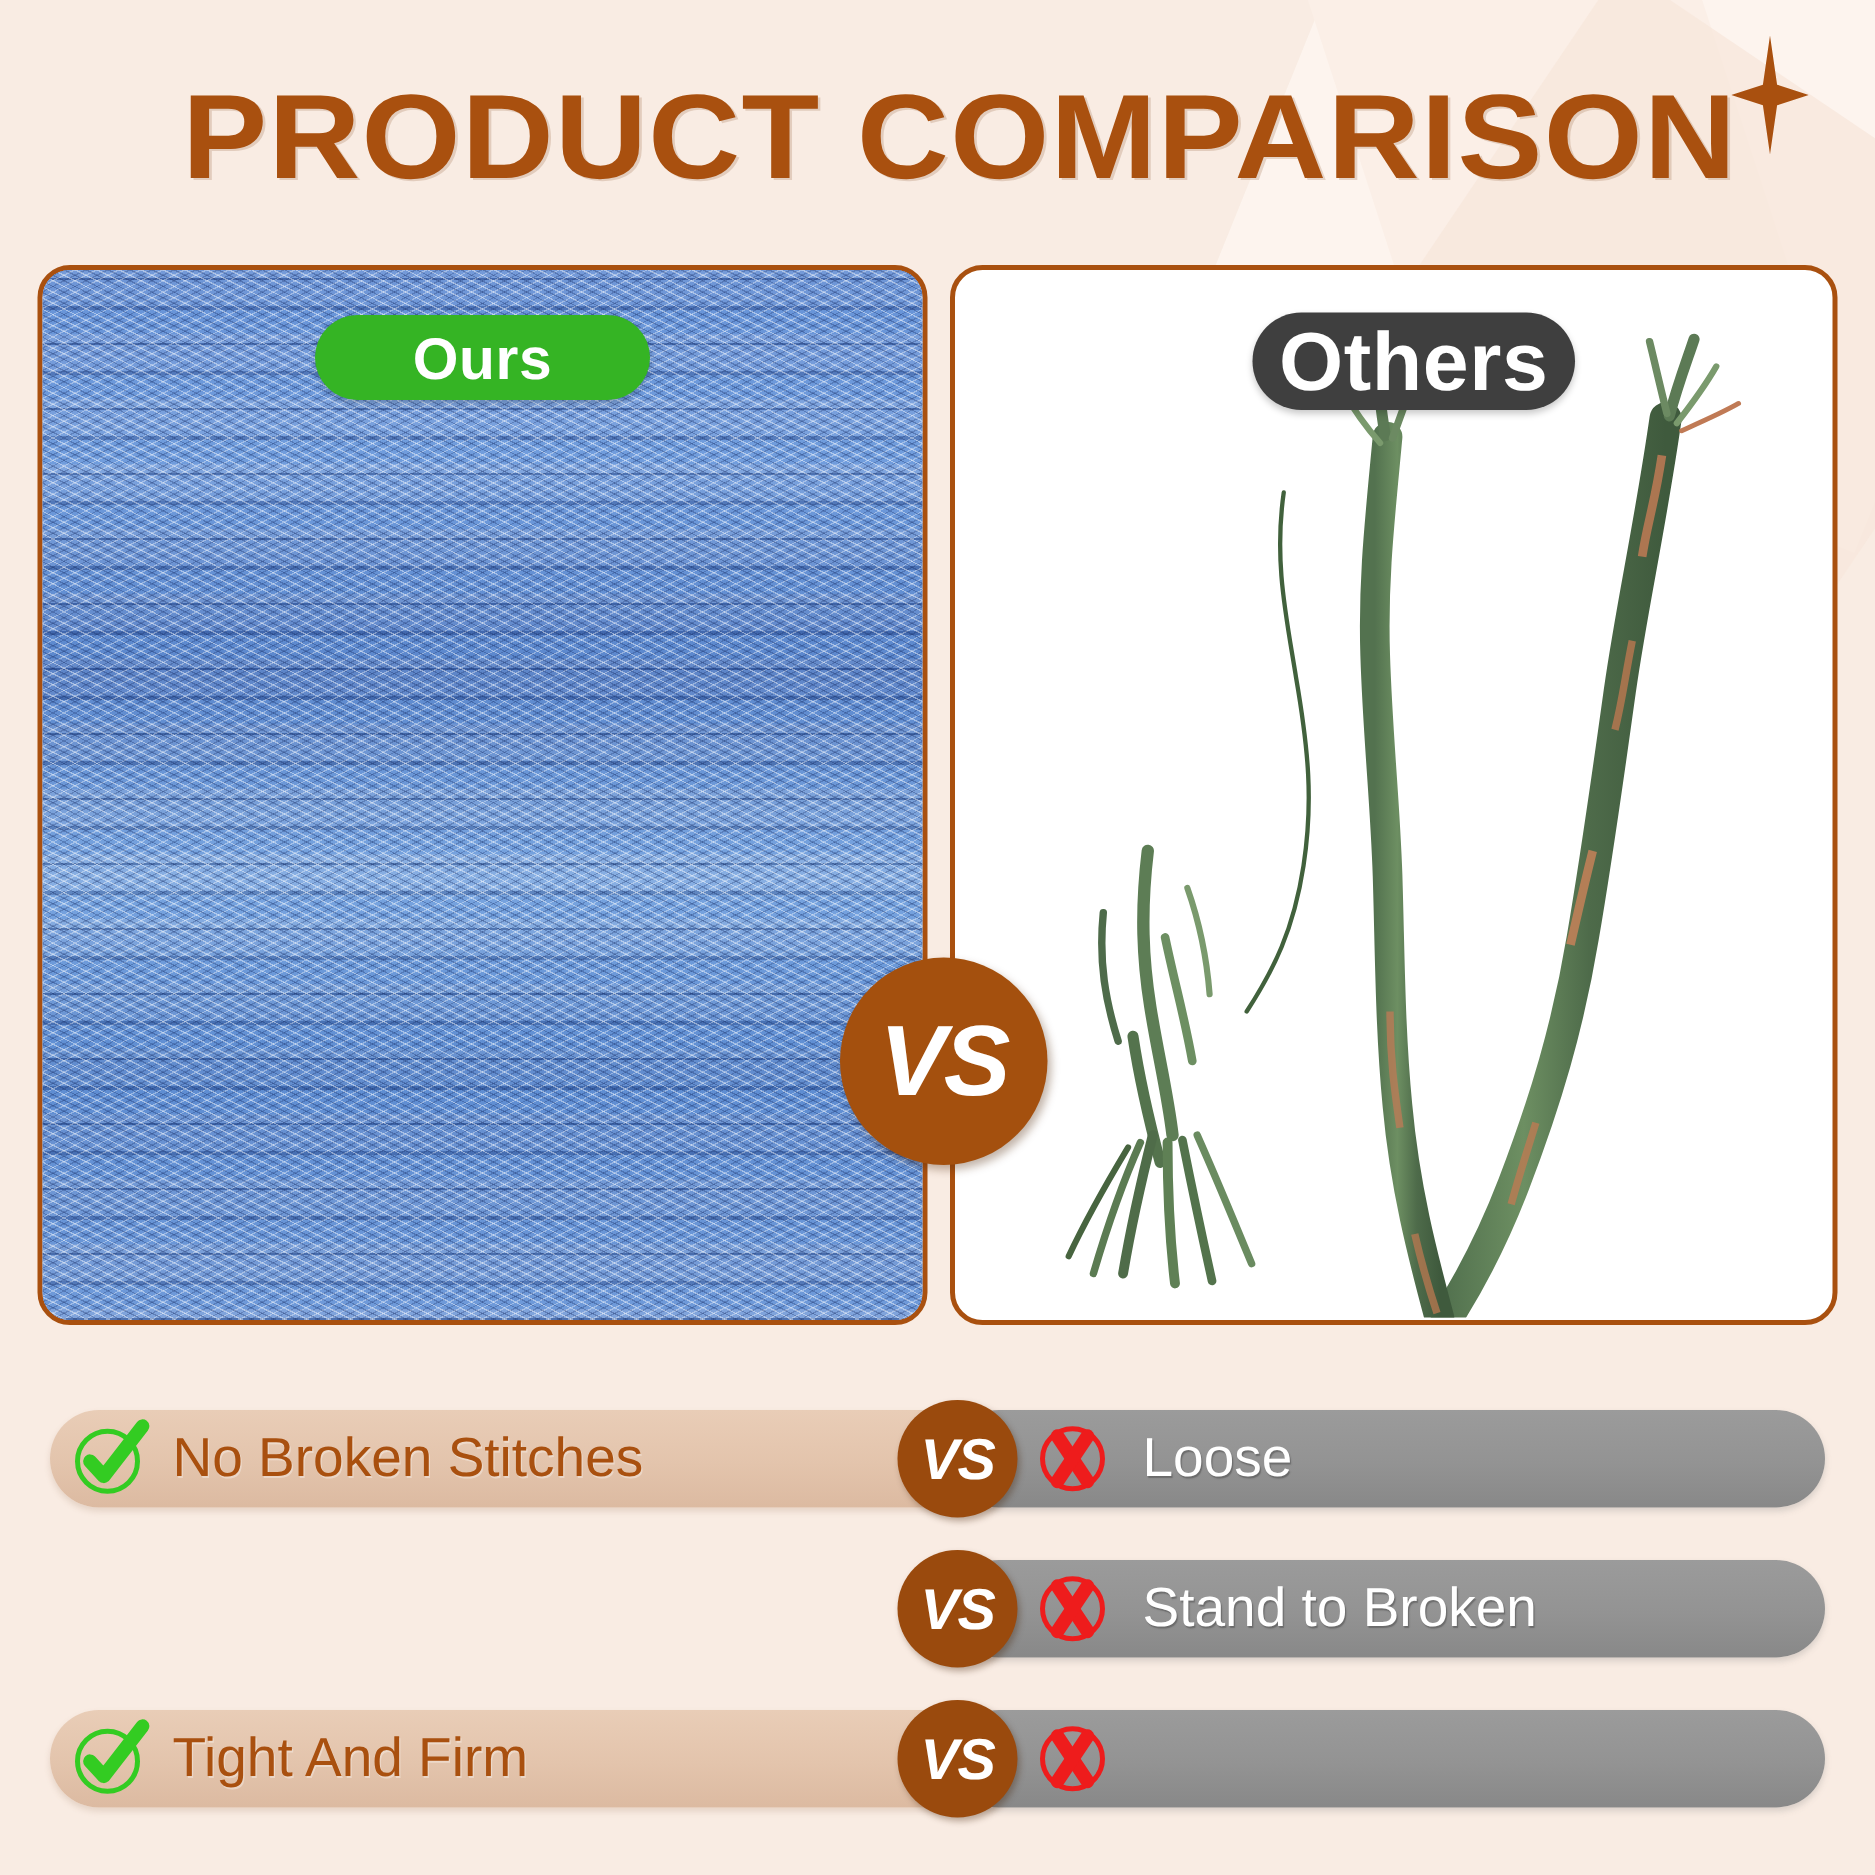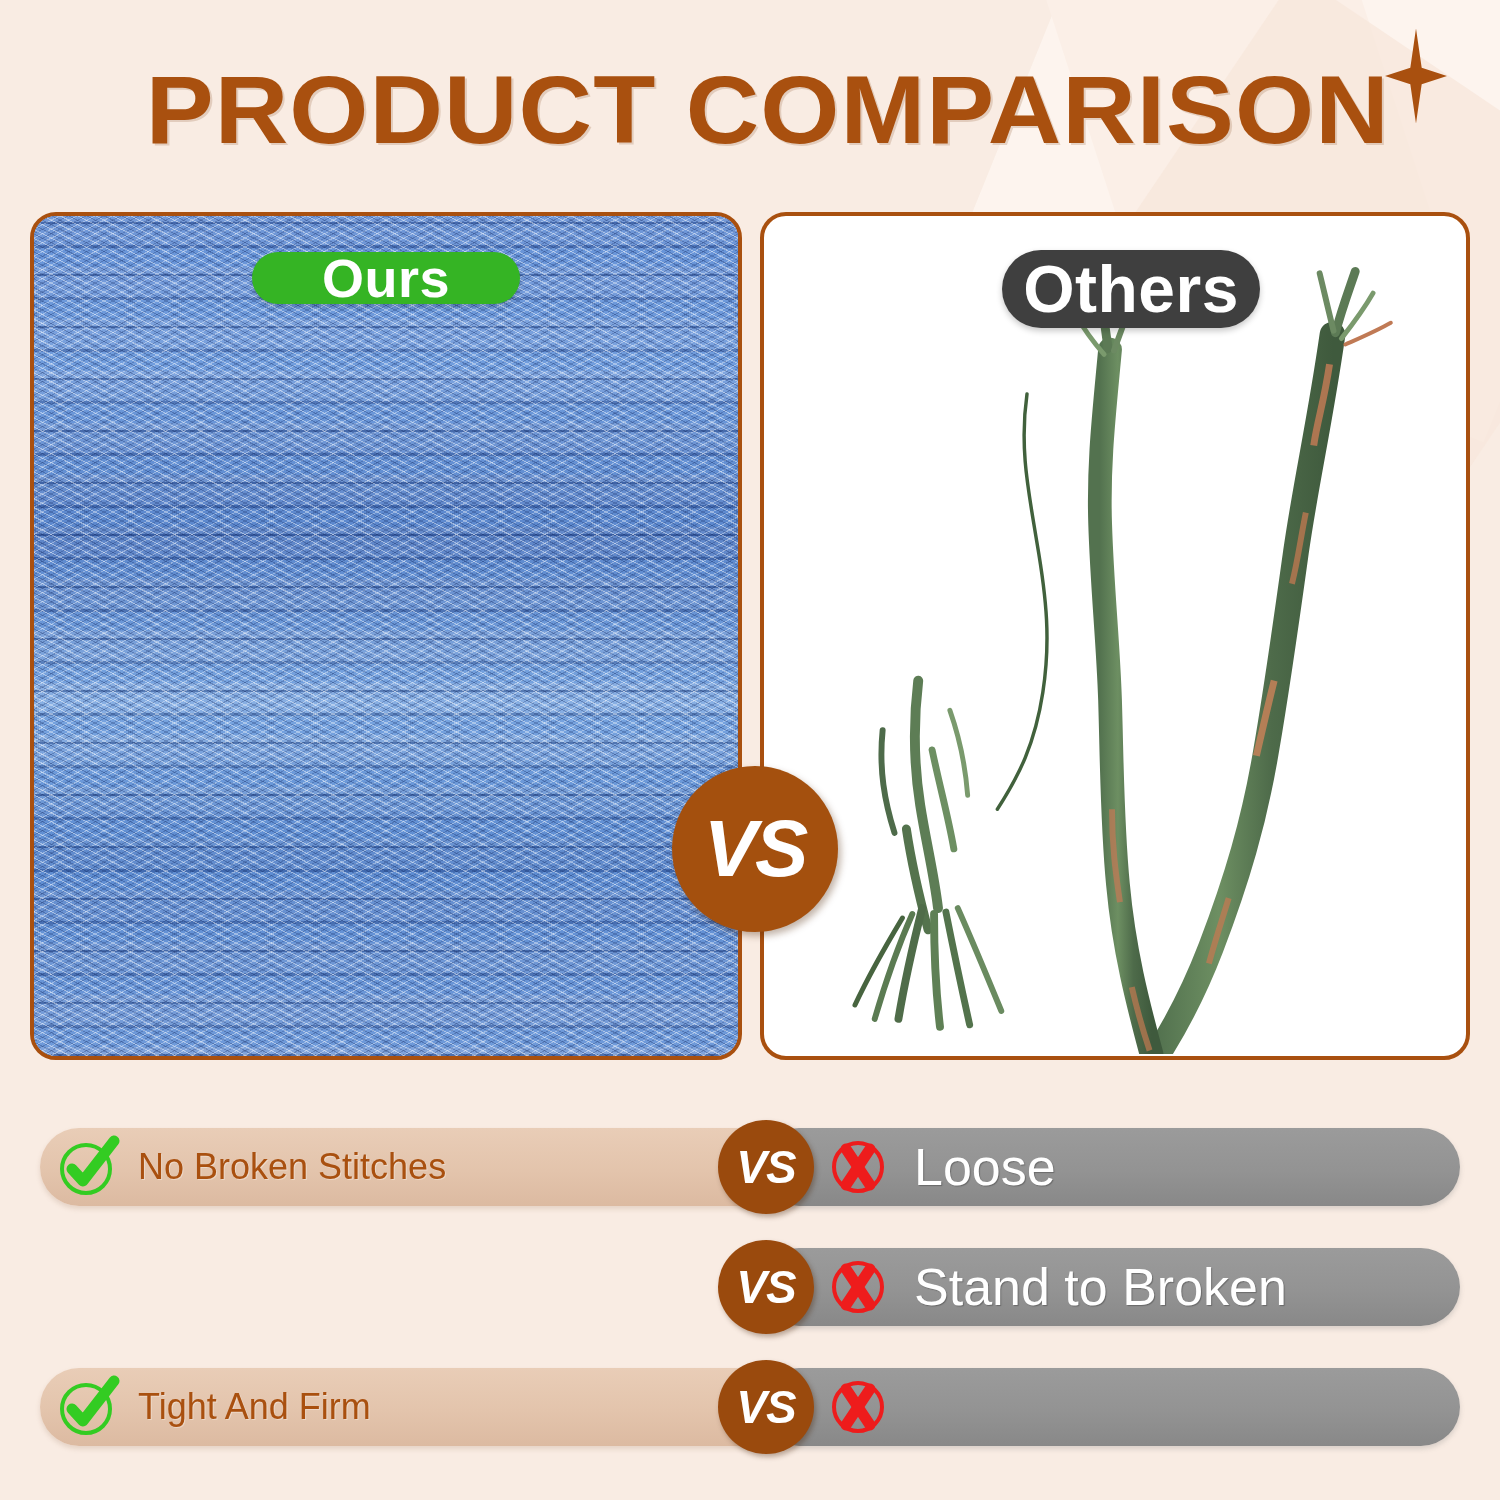--- a/index.html
+++ b/index.html
@@ -100,23 +100,23 @@
   
   .badge {
     position:absolute;
     display:flex; align-items:center; justify-content:center;
     font-weight:bold; color:#ffffff;
     border-radius:999px;
     letter-spacing:.5px;
   }
   .badge-ours {
     top:36px; left:218px;
-    width:268px; height:52px;
+    width:268px; height:68px;
     background:#35b424;
-    font-size:54px;
+    font-size:47px;
     box-shadow:0 3px 5px rgba(0,0,0,.18);
   }
   .badge-others {
     top:34px; left:238px;
     width:258px; height:78px;
     background:#3f3f3f;
     font-size:66px;
     box-shadow:0 3px 6px rgba(0,0,0,.22);
   }
 
@@ -168,27 +168,27 @@
     display:flex; align-items:center; justify-content:center;
     color:#fff; font-weight:bold; font-style:italic;
     font-size:46px; letter-spacing:-1px;
     z-index:5;
     box-shadow:2px 3px 5px rgba(70,35,8,.35);
   }
   .row-icon { width:76px; display:flex; justify-content:center; flex:0 0 auto; }
   .row-icon-check { margin-left:10px; }
   .row-icon-x { margin-left:60px; }
   .row-text-ok {
-    color:#a9500f; font-size:36px; font-weight:normal;
+    color:#a9500f; font-size:44px; font-weight:normal;
     text-shadow:1px 1px 0 rgba(255,255,255,.35);
     white-space:nowrap;
     margin-left:12px;
   }
   .row-text-bad {
-    color:#ffffff; font-size:52px; font-weight:normal;
+    color:#ffffff; font-size:44px; font-weight:normal;
     text-shadow:1px 1px 1px rgba(60,60,60,.45);
     white-space:nowrap;
     margin-left:18px;
   }
 </style>
 </head>
 <body>
 
 <div class="bg-layer">
   <div class="bg-diag-a"></div>

